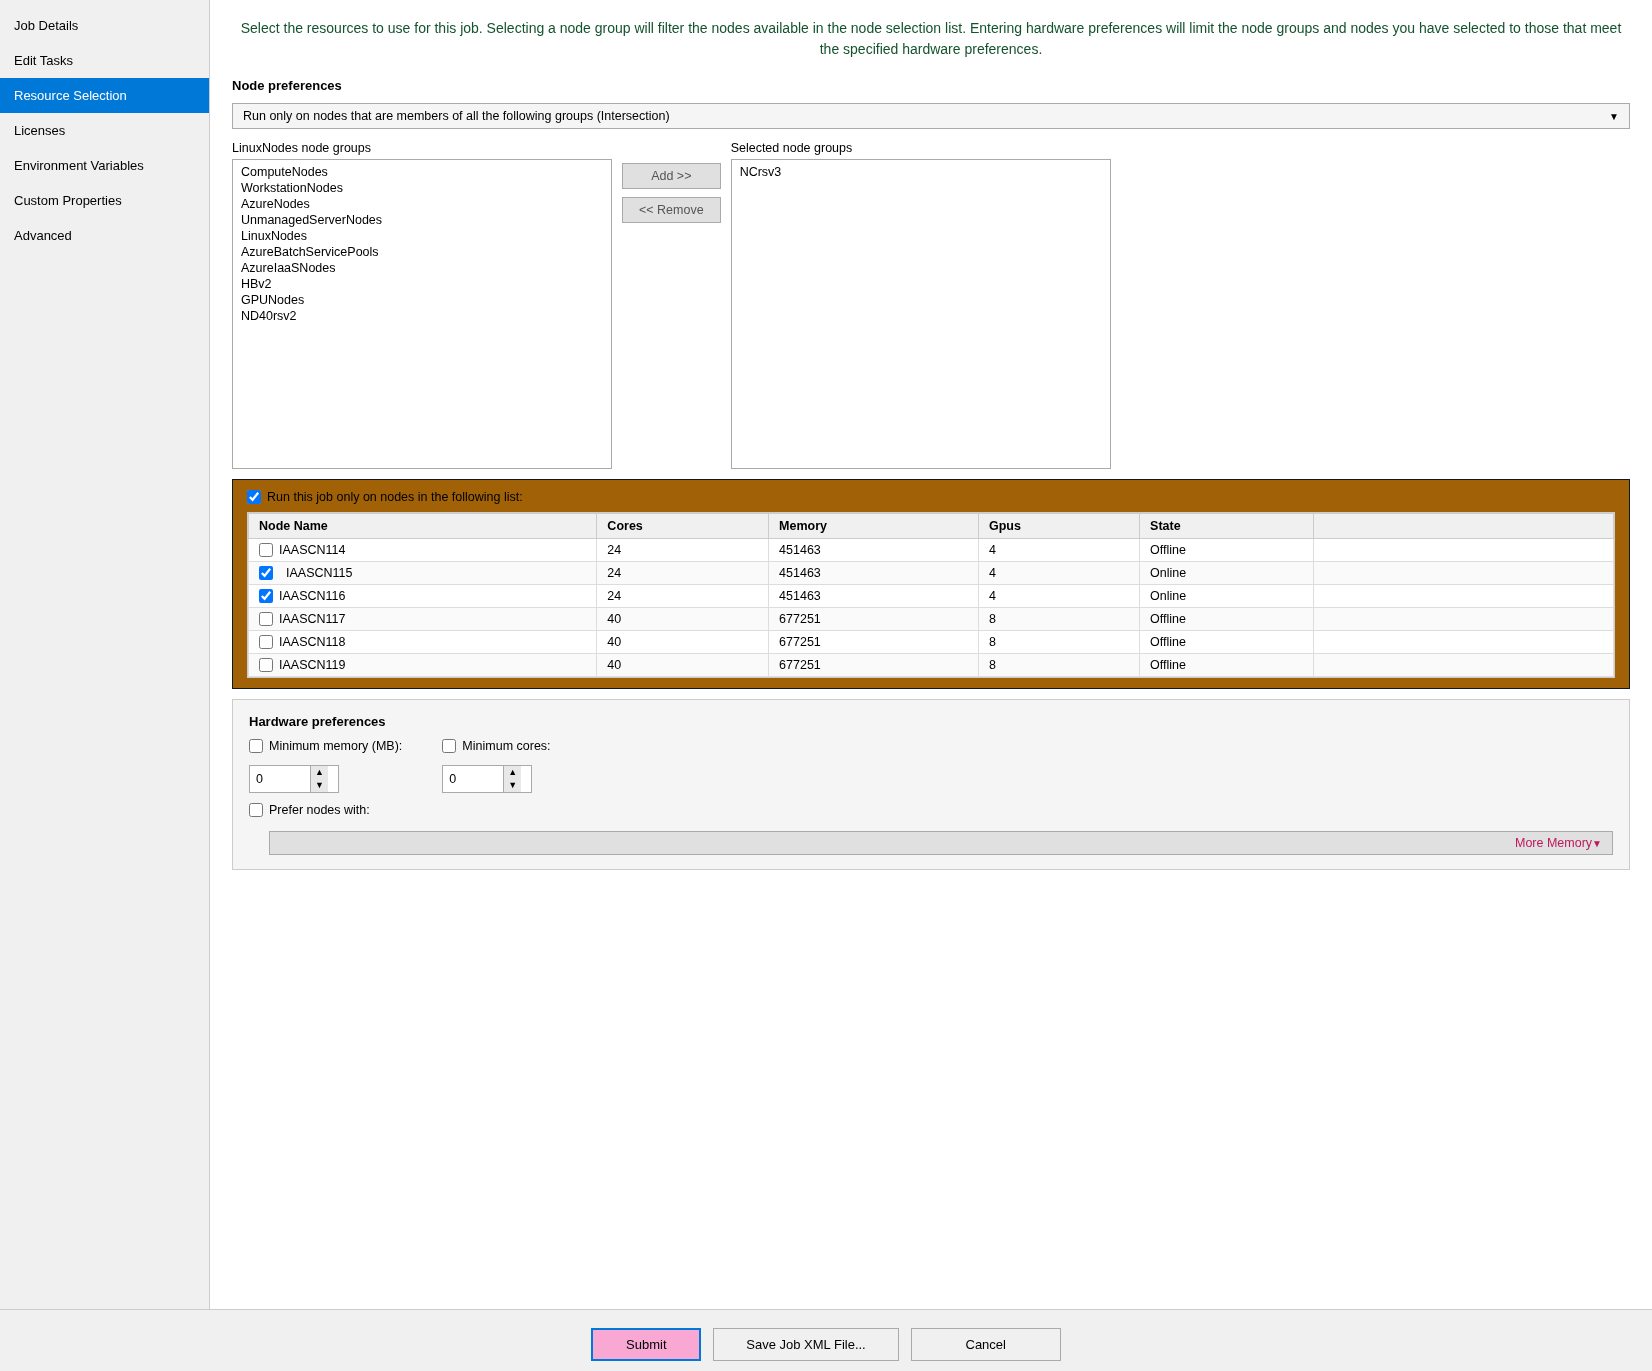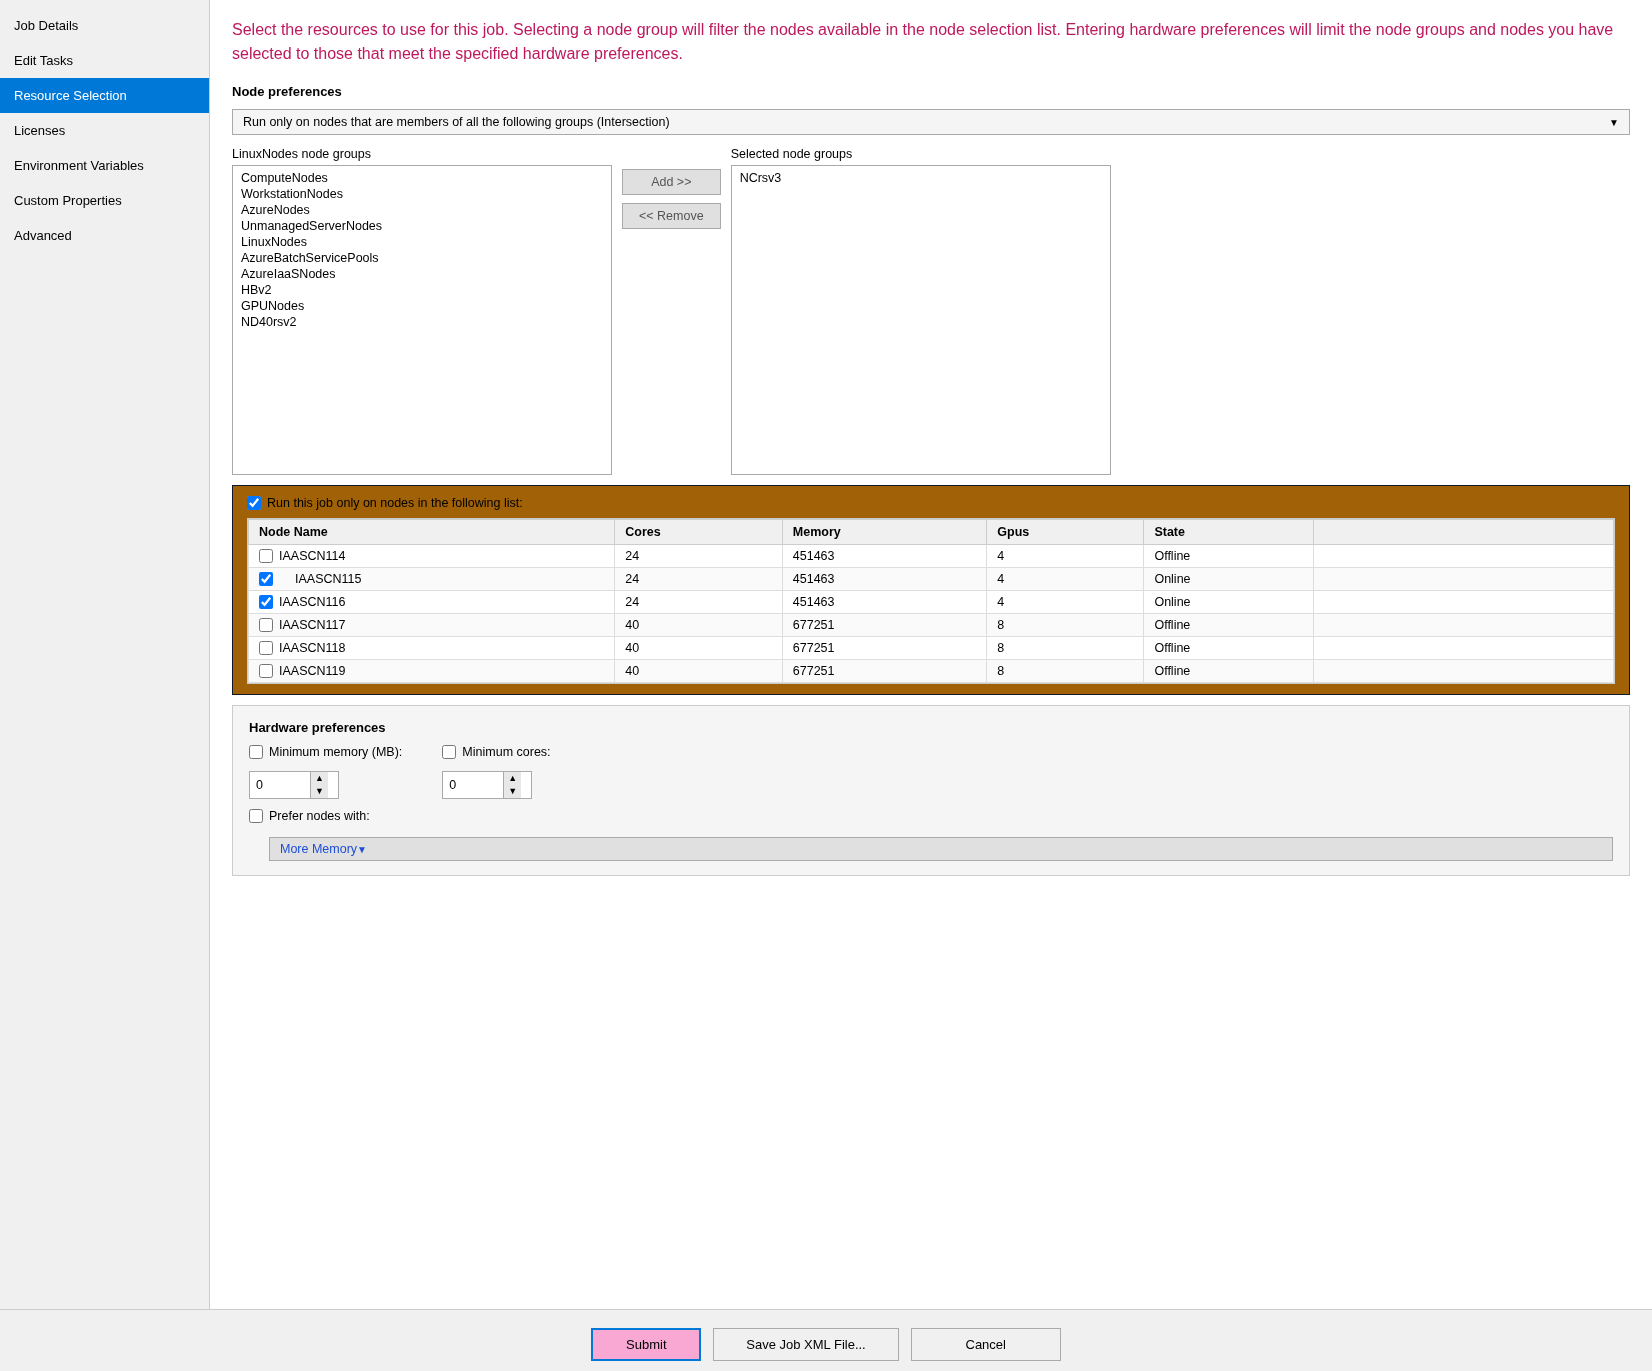--- a/index.html
+++ b/index.html
@@ -39,24 +39,25 @@
       color: #fff;
     }
     
     .panel {
       flex: 1;
       background: #fff;
       padding: 18px 22px 18px 22px;
       overflow-y: auto;
     }
     .description {
-      font-size: 16px;
-      color: #be185d;
+      font-size: 14px;
+      color: #14532d;
       margin-bottom: 18px;
       line-height: 1.5;
+      text-align: center;
     }
     .section-title {
       font-size: 13px;
       font-weight: 600;
       margin-bottom: 10px;
     }
     
     .node-pref-dropdown {
       display: flex;
       align-items: center;
@@ -210,22 +211,22 @@
     }
     .prefer-dropdown {
       display: flex;
       align-items: center;
       border: 1px solid #aaa;
       background: #e0e0e0;
       padding: 4px 10px;
       font-size: 12.5px;
       cursor: default;
       min-width: 160px;
-      justify-content: flex-start;
-      color: #1d4ed8;
+      justify-content: flex-end;
+      color: #be185d;
     }
     
     .footer-buttons {
       display: flex;
       justify-content: center;
       gap: 12px;
       padding: 18px 0 10px 0;
       background: #f0f0f0;
       border-top: 1px solid #ccc;
     }
@@ -341,21 +342,21 @@
                     </label>
                   </td>
                   <td>24</td>
                   <td>451463</td>
                   <td>4</td>
                   <td>Offline</td>
                   <td></td>
                 </tr>
                 <tr>
                   <td>
-                    <label style="display: flex; align-items: center; gap: 22px;">
+                    <label style="display: flex; align-items: center; gap: 13px;">
                       <input type="checkbox" checked="" style="">
                       <span>IAASCN115</span>
                     </label>
                   </td>
                   <td>24</td>
                   <td>451463</td>
                   <td>4</td>
                   <td>Online</td>
                   <td></td>
                 </tr>

